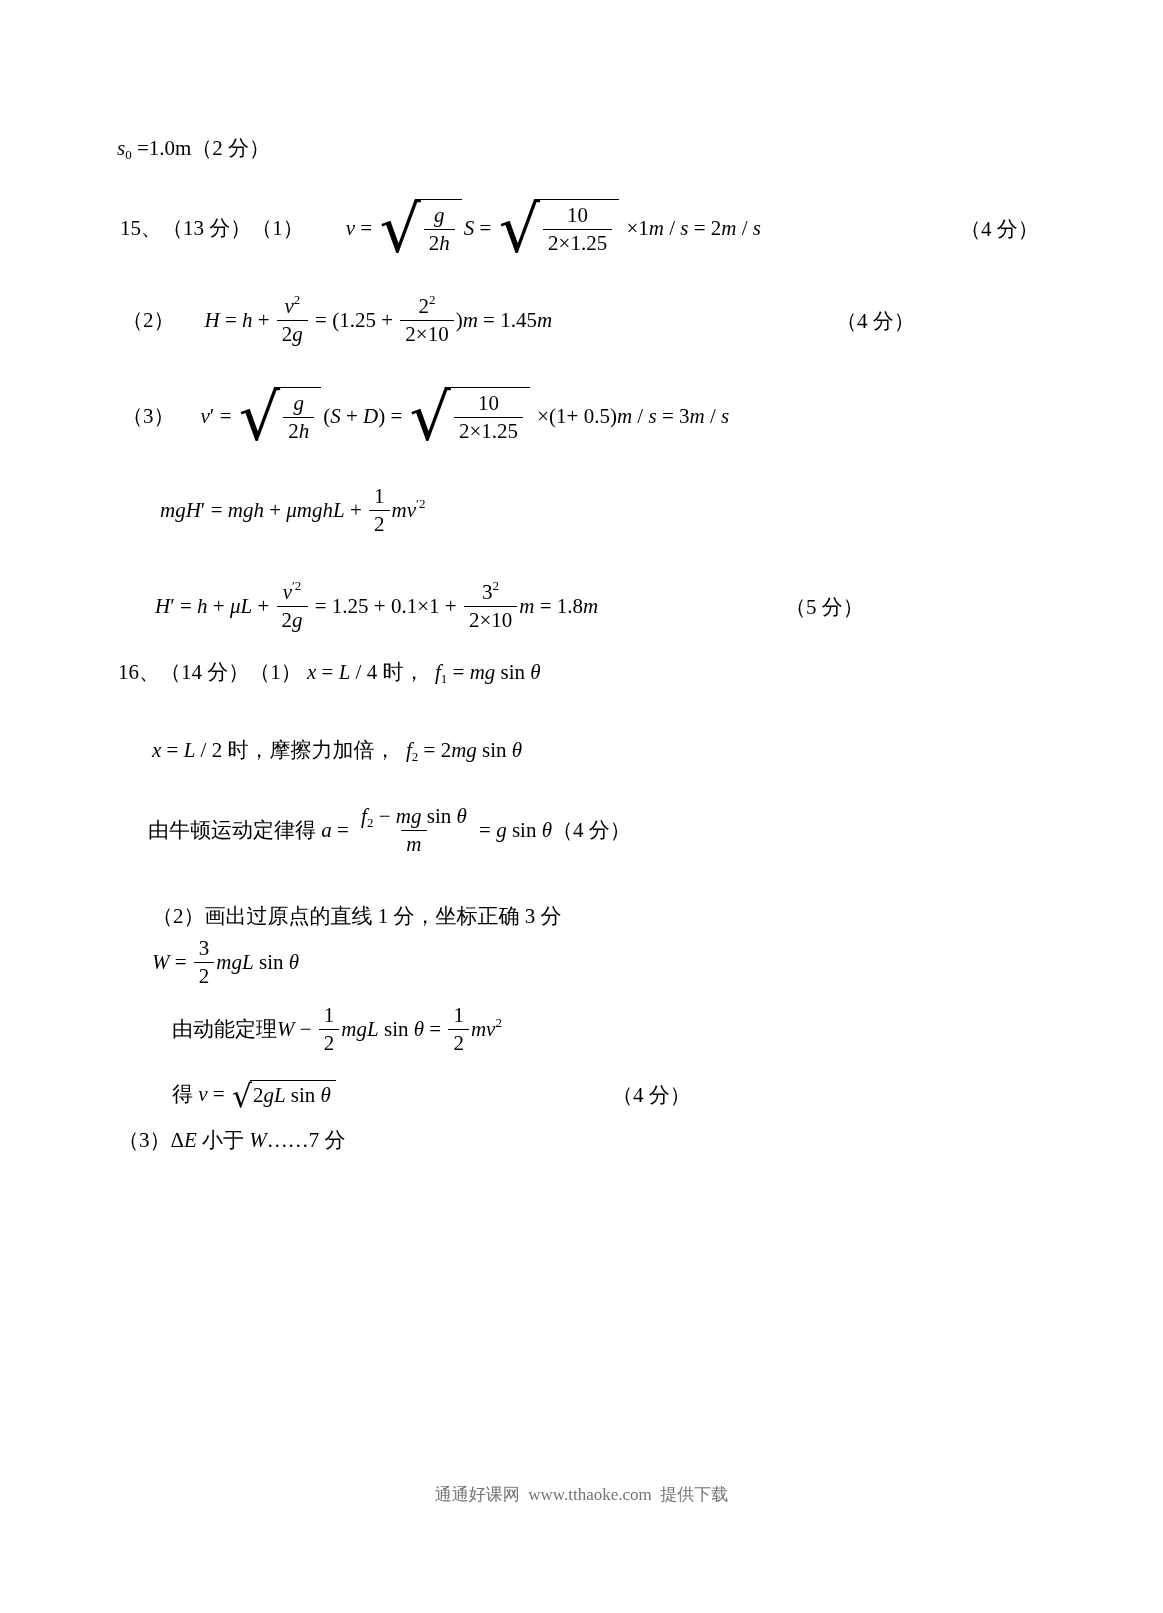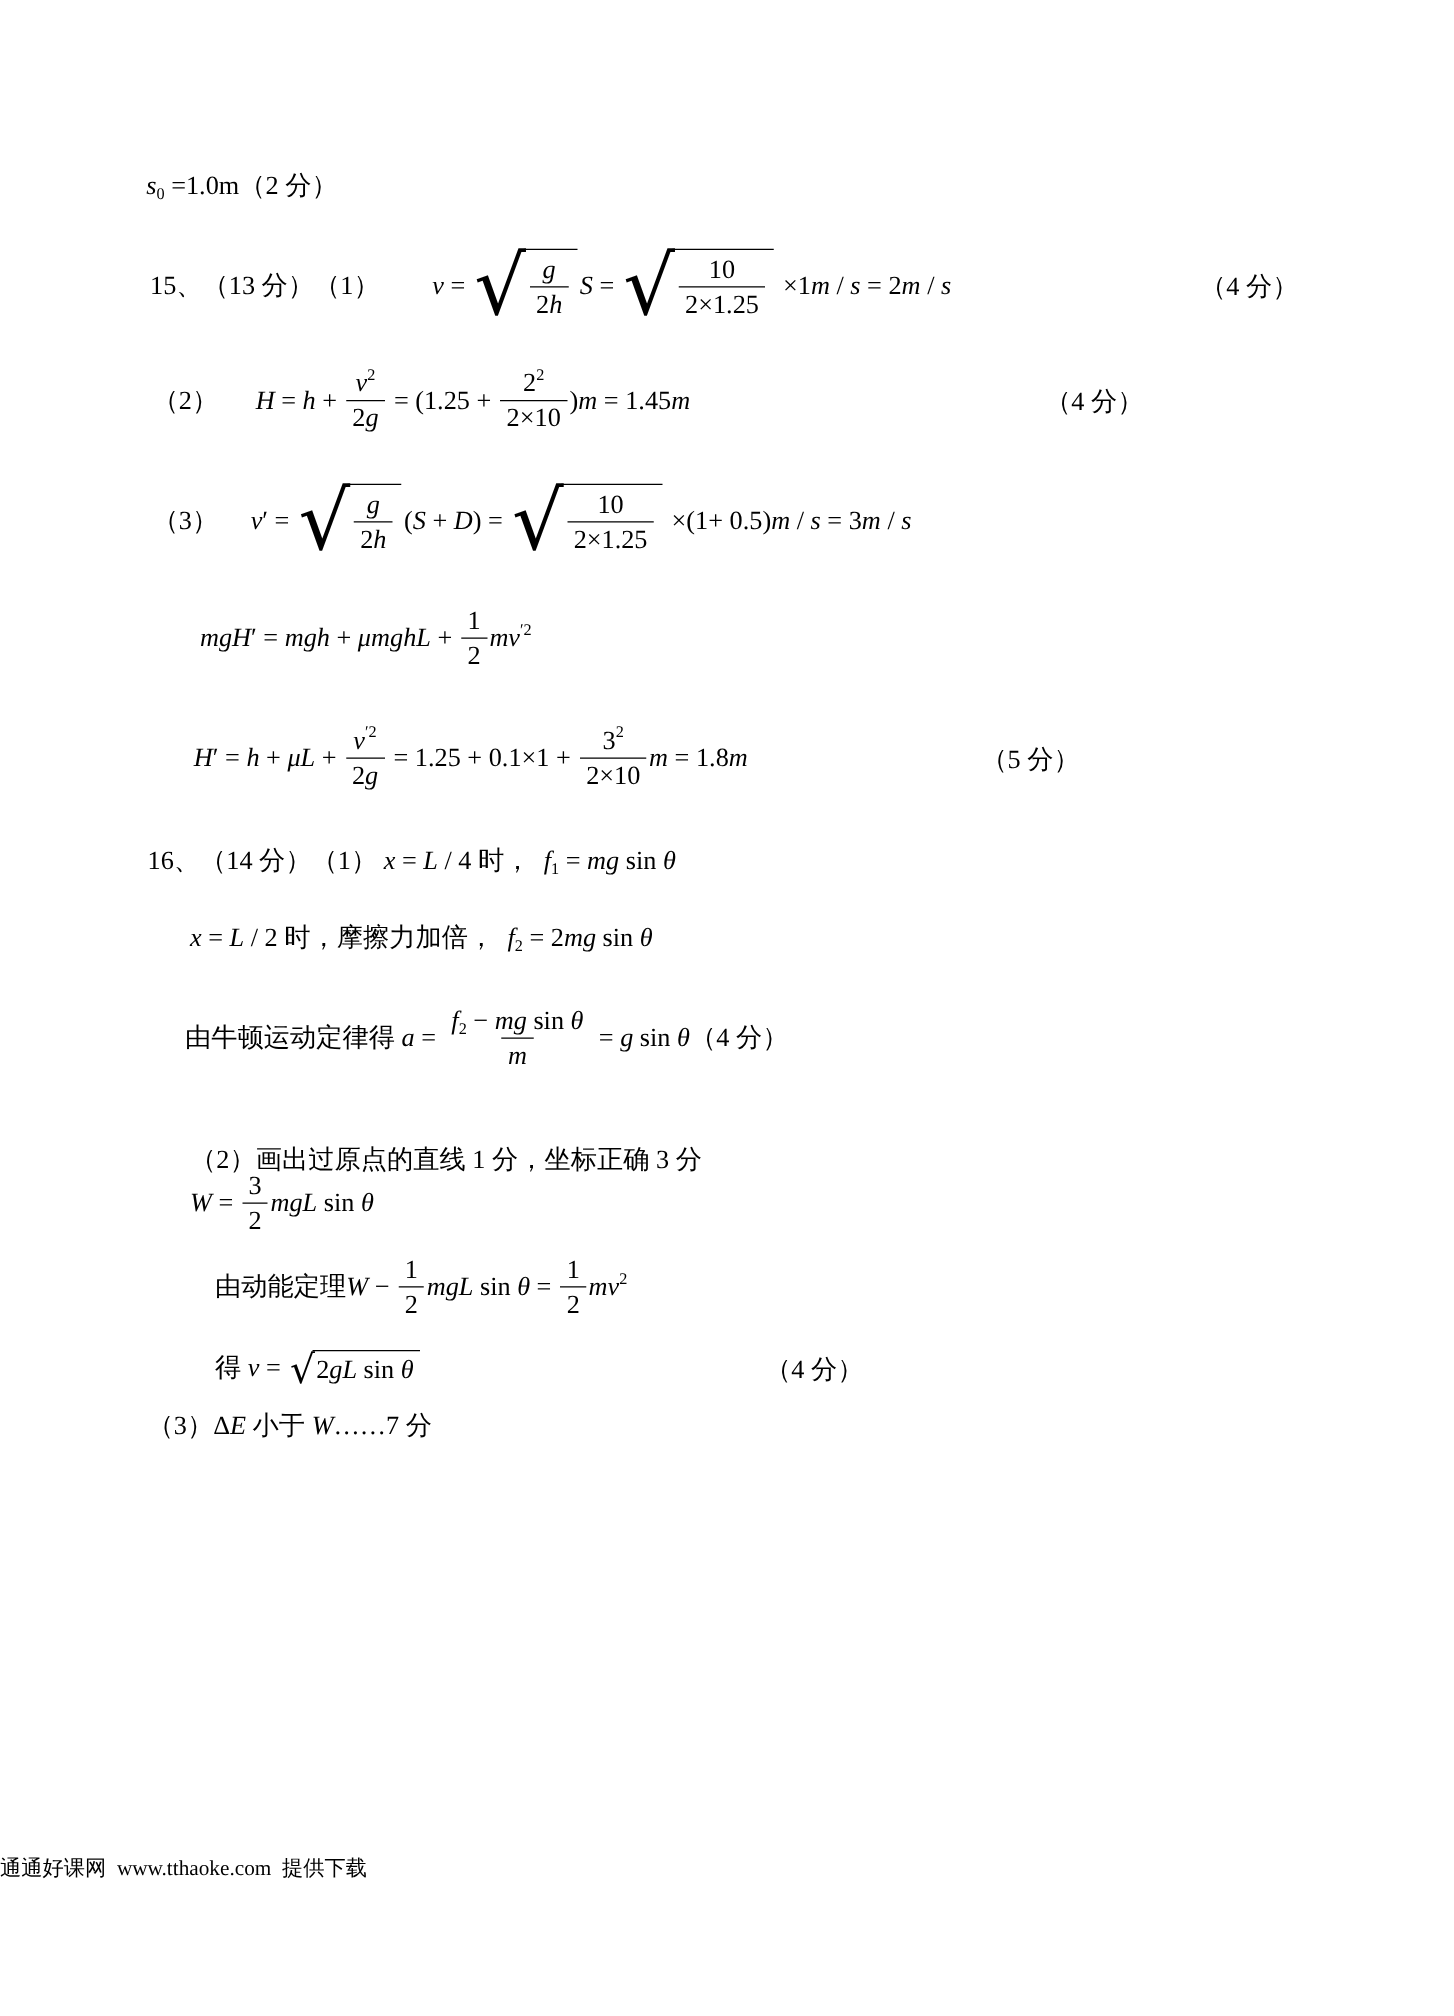--- a/index.html
+++ b/index.html
@@ -65,22 +65,23 @@
   }
   .score{
     position:absolute;
     font-size:21px;
     white-space:pre;
   }
   .footer{
     position:absolute;
     left:0;
     width:100%;
+    text-align:center;
     font-size:17px;
-    color:#000000;
+    color:#737373;
     white-space:pre;
   }
 </style>
 </head>
 <body>
 
 <div class="page">
   <div class="line" style="top:131px;left:117px;height:34px;"><span class="mi">s</span><sub class="msub">0</sub><span class="mt"> =1.0m（2 分）</span></div>
 
   <div class="line" style="top:186px;left:120px;height:84px;"><span class="mt">15、（13 分）（1）</span><span class="msp" style="width: 42px;"></span><span class="mi">v</span><span class="mt"> = </span><span class="msqrt"><span class="rad" style="font-size: 64.96px; line-height: 58px;">√</span><span class="sqc"><span class="mfrac"><span class="num"><span class="mi">g</span></span><span class="den"><span class="mt">2</span><span class="mi">h</span></span></span></span></span><span class="mi">S</span><span class="mt"> = </span><span class="msqrt"><span class="rad" style="font-size: 64.96px; line-height: 58px;">√</span><span class="sqc"><span class="mfrac"><span class="num"><span class="mt">10</span></span><span class="den"><span class="mt">2×1.25</span></span></span></span></span><span class="mt"> ×1</span><span class="mi">m</span><span class="mt"> / </span><span class="mi">s</span><span class="mt"> = 2</span><span class="mi">m</span><span class="mt"> / </span><span class="mi">s</span></div>
@@ -89,27 +90,27 @@
   <div class="line" style="top:280px;left:122px;height:80px;"><span class="mt">（2）</span><span class="msp" style="width: 30px;"></span><span class="mi">H</span><span class="mt"> = </span><span class="mi">h</span><span class="mt"> + </span><span class="mfrac"><span class="num"><span class="mi">v</span><sup class="msup">2</sup></span><span class="den"><span class="mt">2</span><span class="mi">g</span></span></span><span class="mt"> = (1.25 + </span><span class="mfrac"><span class="num"><span class="mt">2</span><sup class="msup">2</sup></span><span class="den"><span class="mt">2×10</span></span></span><span class="mt">)</span><span class="mi">m</span><span class="mt"> = 1.45</span><span class="mi">m</span></div>
   <span class="score" style="top:307px;left:836px;">（4 分）</span>
 
   <div class="line" style="top:374px;left:122px;height:84px;"><span class="mt">（3）</span><span class="msp" style="width: 26px;"></span><span class="mi">v</span><span class="mt">′ = </span><span class="msqrt"><span class="rad" style="font-size: 64.96px; line-height: 58px;">√</span><span class="sqc"><span class="mfrac"><span class="num"><span class="mi">g</span></span><span class="den"><span class="mt">2</span><span class="mi">h</span></span></span></span></span><span class="mt">(</span><span class="mi">S</span><span class="mt"> + </span><span class="mi">D</span><span class="mt">) = </span><span class="msqrt"><span class="rad" style="font-size: 64.96px; line-height: 58px;">√</span><span class="sqc"><span class="mfrac"><span class="num"><span class="mt">10</span></span><span class="den"><span class="mt">2×1.25</span></span></span></span></span><span class="mt"> ×(1+ 0.5)</span><span class="mi">m</span><span class="mt"> / </span><span class="mi">s</span><span class="mt"> = 3</span><span class="mi">m</span><span class="mt"> / </span><span class="mi">s</span></div>
 
   <div class="line" style="top:472px;left:160px;height:76px;"><span class="mi">mgH</span><span class="mt">′ = </span><span class="mi">mgh</span><span class="mt"> + </span><span class="mi">μmghL</span><span class="mt"> + </span><span class="mfrac"><span class="num"><span class="mt">1</span></span><span class="den"><span class="mt">2</span></span></span><span class="mi">mv</span><sup class="msup">′2</sup></div>
 
   <div class="line" style="top:566px;left:155px;height:80px;"><span class="mi">H</span><span class="mt">′ = </span><span class="mi">h</span><span class="mt"> + </span><span class="mi">μL</span><span class="mt"> + </span><span class="mfrac"><span class="num"><span class="mi">v</span><sup class="msup">′2</sup></span><span class="den"><span class="mt">2</span><span class="mi">g</span></span></span><span class="mt"> = 1.25 + 0.1×1 + </span><span class="mfrac"><span class="num"><span class="mt">3</span><sup class="msup">2</sup></span><span class="den"><span class="mt">2×10</span></span></span><span class="mi">m</span><span class="mt"> = 1.8</span><span class="mi">m</span></div>
   <span class="score" style="top:593px;left:785px;">（5 分）</span>
 
-  <div class="line" style="top:668px;left:118px;height:40px;justify-content:center;"><span class="mt">16、（14 分）（1） </span><span class="mi">x</span><span class="mt"> = </span><span class="mi">L</span><span class="mt"> / 4 时，  </span><span class="mi">f</span><sub class="msub">1</sub><span class="mt"> = </span><span class="mi">mg</span><span class="mt"> sin </span><span class="mi">θ</span></div>
+  <div class="line" style="top:652px;left:118px;height:40px;justify-content:center;"><span class="mt">16、（14 分）（1） </span><span class="mi">x</span><span class="mt"> = </span><span class="mi">L</span><span class="mt"> / 4 时，  </span><span class="mi">f</span><sub class="msub">1</sub><span class="mt"> = </span><span class="mi">mg</span><span class="mt"> sin </span><span class="mi">θ</span></div>
 
   <div class="line" style="top:730px;left:152px;height:40px;"><span class="mi">x</span><span class="mt"> = </span><span class="mi">L</span><span class="mt"> / 2 时，摩擦力加倍，  </span><span class="mi">f</span><sub class="msub">2</sub><span class="mt"> = 2</span><span class="mi">mg</span><span class="mt"> sin </span><span class="mi">θ</span></div>
 
   <div class="line" style="top:790px;left:148px;height:80px;"><span class="mt">由牛顿运动定律得 </span><span class="mi">a</span><span class="mt"> = </span><span class="mfrac"><span class="num"><span class="mi">f</span><sub class="msub">2</sub><span class="mt"> − </span><span class="mi">mg</span><span class="mt"> sin </span><span class="mi">θ</span></span><span class="den"><span class="mi">m</span></span></span><span class="mt"> = </span><span class="mi">g</span><span class="mt"> sin </span><span class="mi">θ</span><span class="mt">（4 分）</span></div>
 
-  <div class="line" style="top:899px;left:152px;height:34px;margin-top:11px;"><span class="mt">（2）画出过原点的直线 1 分，坐标正确 3 分</span></div>
+  <div class="line" style="top:899px;left:152px;height:34px;"><span class="mt">（2）画出过原点的直线 1 分，坐标正确 3 分</span></div>
 
   <div class="line" style="top:926px;left:152px;height:72px;"><span class="mi">W</span><span class="mt"> = </span><span class="mfrac"><span class="num"><span class="mt">3</span></span><span class="den"><span class="mt">2</span></span></span><span class="mi">mgL</span><span class="mt"> sin </span><span class="mi">θ</span></div>
 
   <div class="line" style="top:993px;left:172px;height:72px;"><span class="mt">由动能定理</span><span class="mi">W</span><span class="mt"> − </span><span class="mfrac"><span class="num"><span class="mt">1</span></span><span class="den"><span class="mt">2</span></span></span><span class="mi">mgL</span><span class="mt"> sin </span><span class="mi">θ</span><span class="mt"> = </span><span class="mfrac"><span class="num"><span class="mt">1</span></span><span class="den"><span class="mt">2</span></span></span><span class="mi">mv</span><sup class="msup">2</sup></div>
 
   <div class="line" style="top:1072px;left:172px;height:44px;"><span class="mt">得 </span><span class="mi">v</span><span class="mt"> = </span><span class="msqrt"><span class="rad" style="font-size: 31.36px; line-height: 28px;">√</span><span class="sqc"><span class="mt">2</span><span class="mi">gL</span><span class="mt"> sin </span><span class="mi">θ</span></span></span></div>
   <span class="score" style="top:1081px;left:612px;">（4 分）</span>
 
   <div class="line" style="top:1123px;left:118px;height:34px;"><span class="mt">（3）Δ</span><span class="mi">E</span><span class="mt"> 小于 </span><span class="mi">W</span><span class="mt">……7 分</span></div>
 

